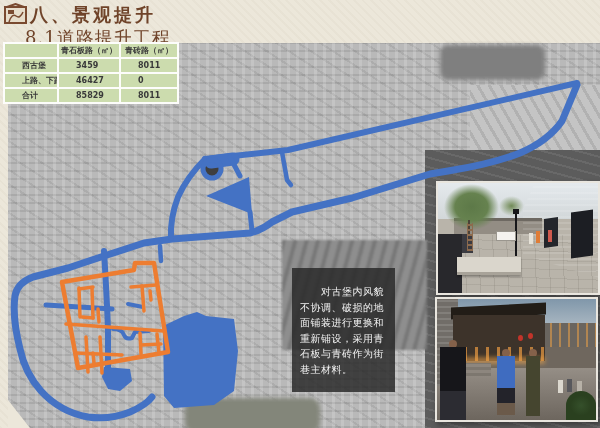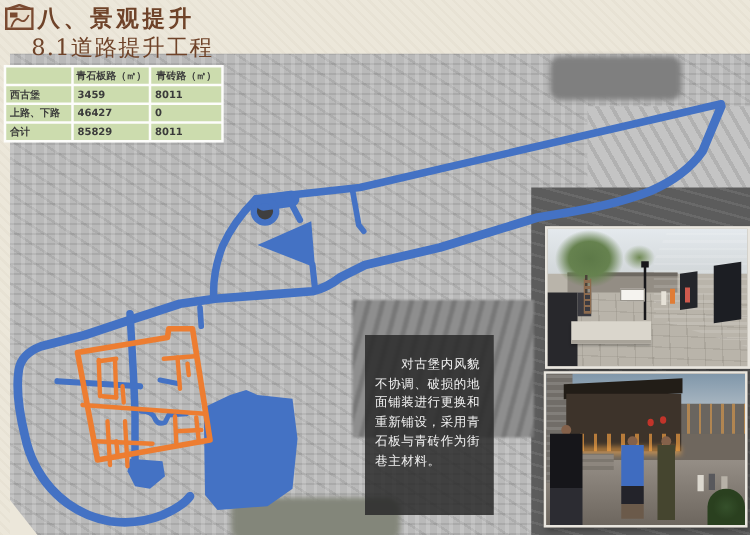--- a/index.html
+++ b/index.html
@@ -42,36 +42,36 @@
     color:#6f4329; letter-spacing:3px;
   }
   .subtitle {
     position:absolute; left:25px; top:26px; z-index:6;
     font-family:"DejaVu Serif", serif; font-size:18px; font-weight:normal;
     color:#6f4329; letter-spacing:1px;
   }
 
   
   table.area {
-    position:absolute; left:3px; top:52px; z-index:6;
+    position:absolute; left:3px; top:42px; z-index:6;
     width:172px; table-layout:fixed;
     border-collapse:separate; border-spacing:2px;
     background:#fdfdfb;
     font-size:8px; color:#3a3a3a;
   }
   table.area th, table.area td {
     background:#ccdcae; height:12px; overflow:hidden; white-space:nowrap;
-    font-weight:bold; padding:1px 3px; text-align:left; vertical-align:middle;
+    font-weight:bold; padding:1px 17px; text-align:left; vertical-align:middle;
   }
   table.area thead th { text-align:center; padding:1px 0; }
   col.c1 { width:52px; } col.c2 { width:60px; } col.c3 { width:56px; }
 
   
   .panel {
-    position:absolute; left:292px; top:268px; width:103px; height:144px; z-index:7;
+    position:absolute; left:292px; top:268px; width:103px; height:124px; z-index:7;
     background:rgba(40,40,40,.84); color:#f3f3f3; padding:16px 7px 0 8px;
   }
   .panel p { font-size:10px; line-height:15.5px; text-indent:21px; letter-spacing:.5px; }
   .legend { margin-top:13px; }
   .legend-row { display:flex; align-items:center; margin-bottom:10px; }
   .swatch { width:26px; height:12px; margin-left:13px; margin-right:8px; flex:none; }
   .swatch-stone { background:#4472c4; }
   .legend-label { font-size:10px; letter-spacing:1px; }
 
   

